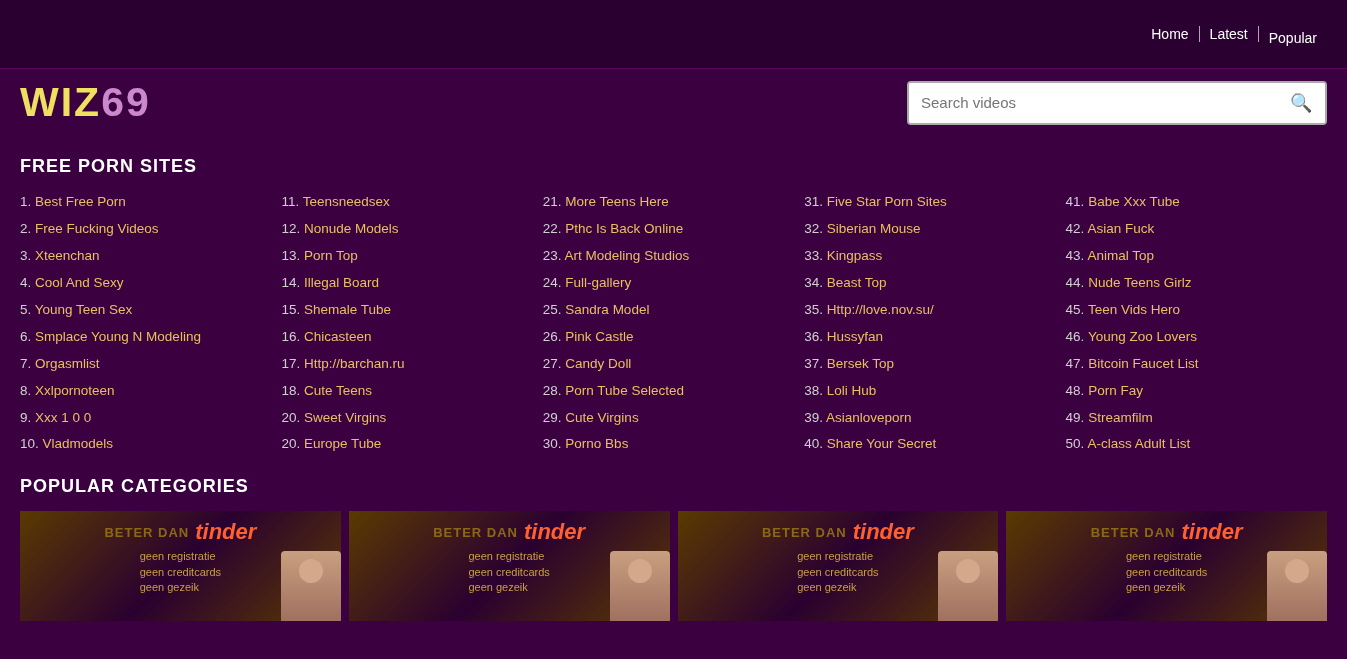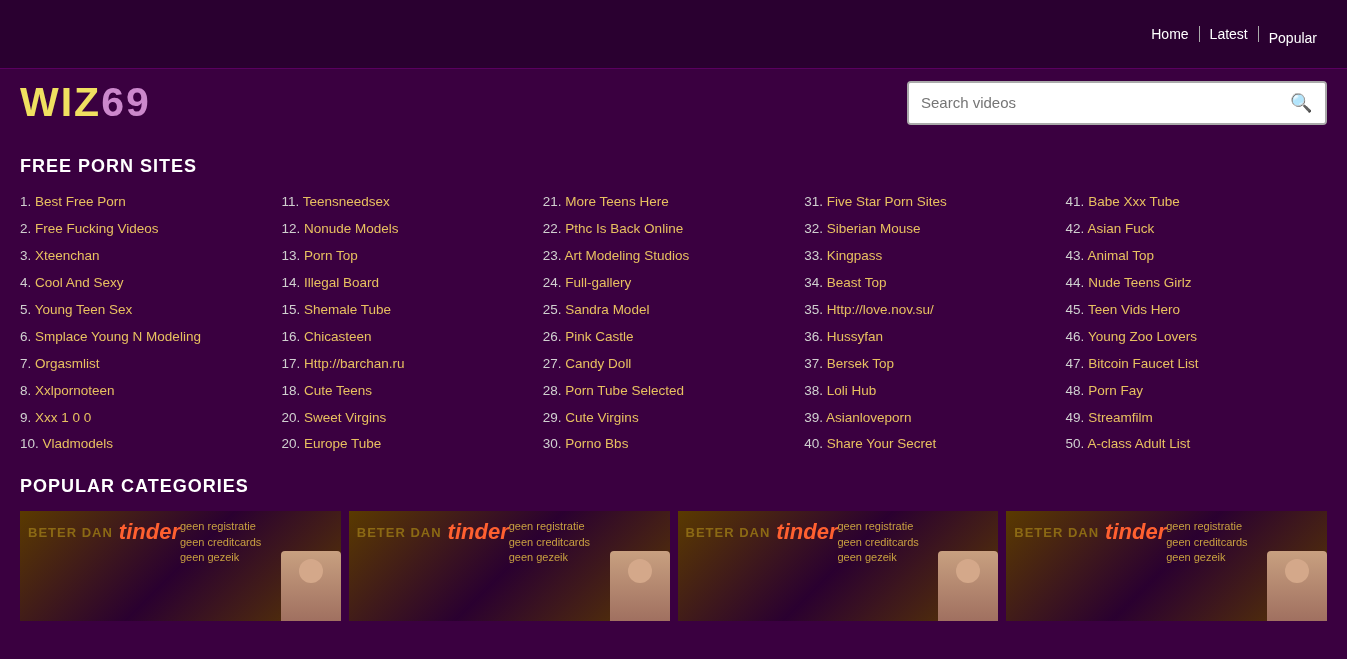--- a/index.html
+++ b/index.html
@@ -131,22 +131,22 @@
       overflow: hidden;
       display: flex;
       align-items: center;
       justify-content: center;
     }
     .tinder-ad {
       width: 100%;
       height: 100%;
       background: linear-gradient(135deg, #5a3a00 0%, #2a0030 50%, #5a3a00 100%);
       display: flex;
-      flex-direction: row;
-      align-items: flex-start;
+      flex-direction: column;
+      align-items: center;
       justify-content: flex-start;
       padding: 8px;
       position: relative;
       overflow: hidden;
     }
     .tinder-top {
       display: flex;
       align-items: center;
       gap: 6px;
       margin-bottom: 4px;

